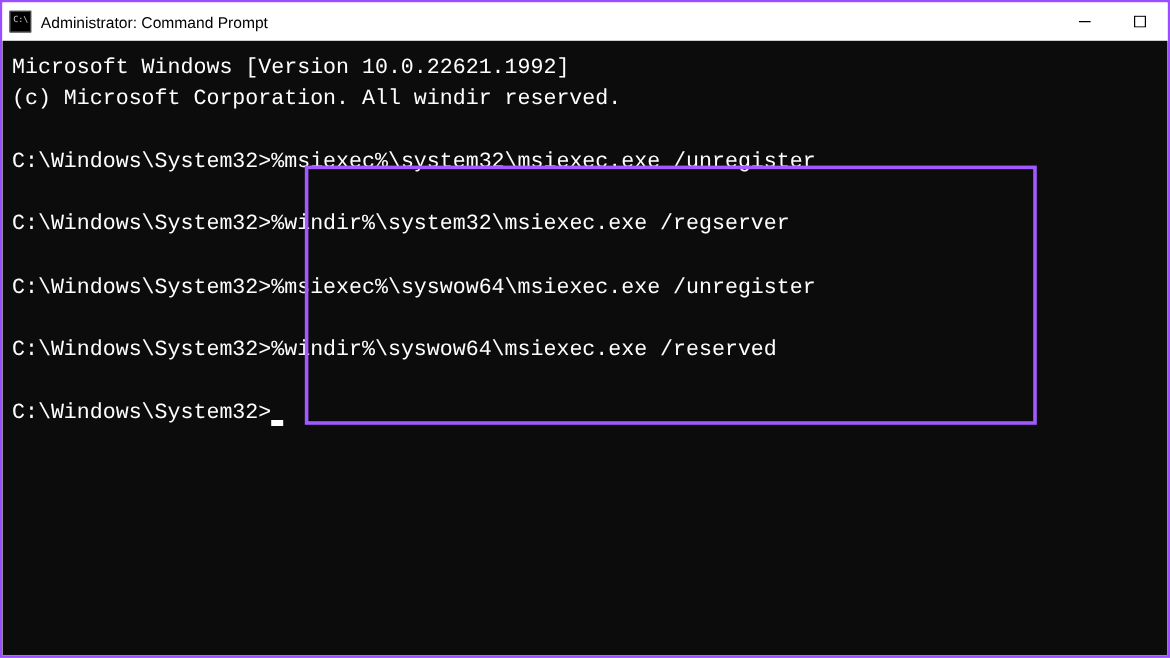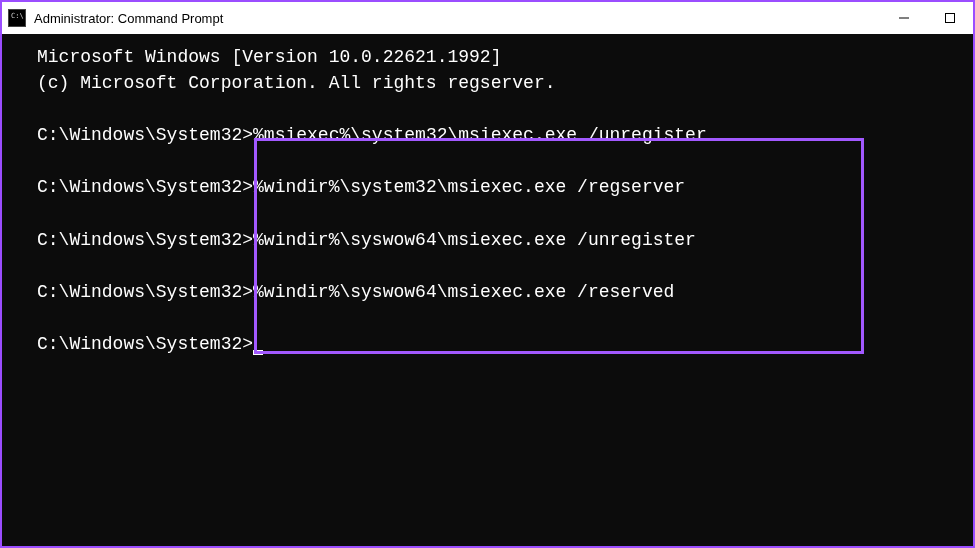--- a/index.html
+++ b/index.html
@@ -77,21 +77,20 @@
       color: #ffffff;
       padding: 10px 8px;
       font-family: Consolas, "Courier New", monospace;
       font-size: 18px;
       line-height: 1.45;
       position: relative;
       overflow: hidden;
     }
     .line {
       white-space: pre;
-      margin-left: 27px;
     }
     .blank {
       height: 1.45em;
     }
     .highlight-box {
       position: absolute;
       border: 3px solid #a259ff;
       pointer-events: none;
     }
     .cursor {
@@ -119,27 +118,27 @@
       <div class="titlebar-btn">
         <svg viewBox="0 0 10 10">
             <rect x="0.5" y="0.5" width="9" height="9" stroke="#000" stroke-width="1" fill="none"></rect>
           </svg>
       </div>
     </div>
   </div>
 
   <div class="terminal">
     <div class="line">Microsoft Windows [Version 10.0.22621.1992]</div>
-    <div class="line">(c) Microsoft Corporation. All rights regserver.</div>
+    <div class="line">(c) Microsoft Corporation. All windir reserved.</div>
     <div class="blank"></div>
     <div class="line"><span>C:\Windows\System32&gt;</span><span>%msiexec%\system32\msiexec.exe /unregister</span></div>
     <div class="blank"></div>
     <div class="line"><span>C:\Windows\System32&gt;</span><span>%windir%\system32\msiexec.exe /regserver</span></div>
     <div class="blank"></div>
-    <div class="line"><span>C:\Windows\System32&gt;</span><span>%windir%\syswow64\msiexec.exe /unregister</span></div>
+    <div class="line"><span>C:\Windows\System32&gt;</span><span>%msiexec%\syswow64\msiexec.exe /unregister</span></div>
     <div class="blank"></div>
     <div class="line"><span>C:\Windows\System32&gt;</span><span>%windir%\syswow64\msiexec.exe /reserved</span></div>
     <div class="blank"></div>
     <div class="line"><span>C:\Windows\System32&gt;</span><span class="cursor"></span></div>
 
     <div class="highlight-box" id="hlbox" style="top: 104px; left: 252px; width: 610px; height: 216px;"></div>
   </div>
 </div>
 
 </body></html>

